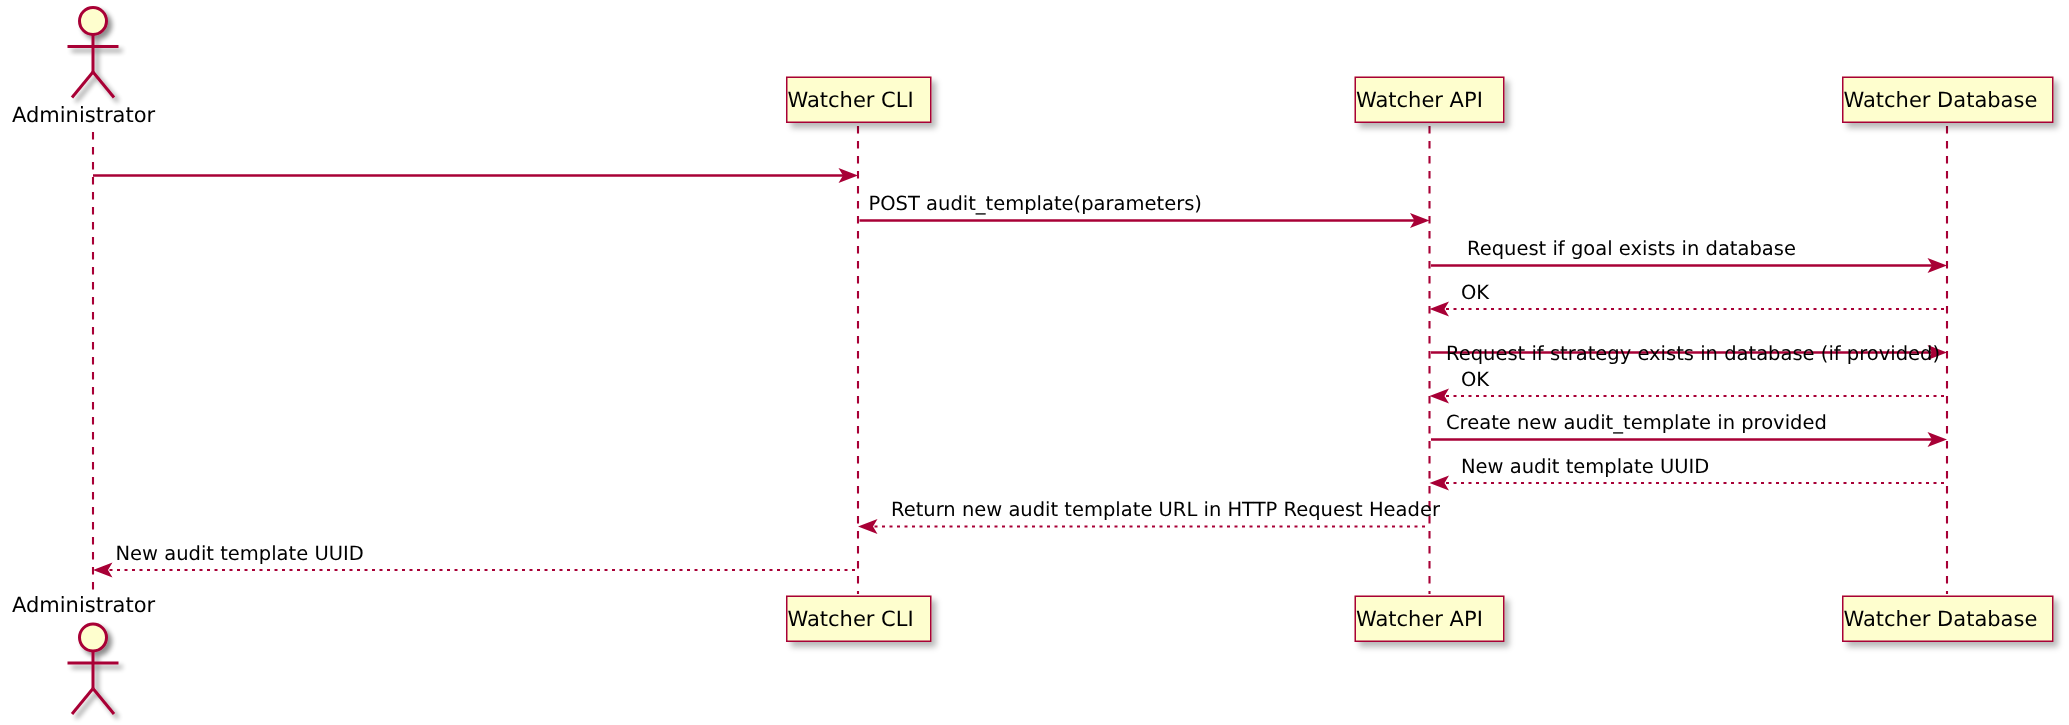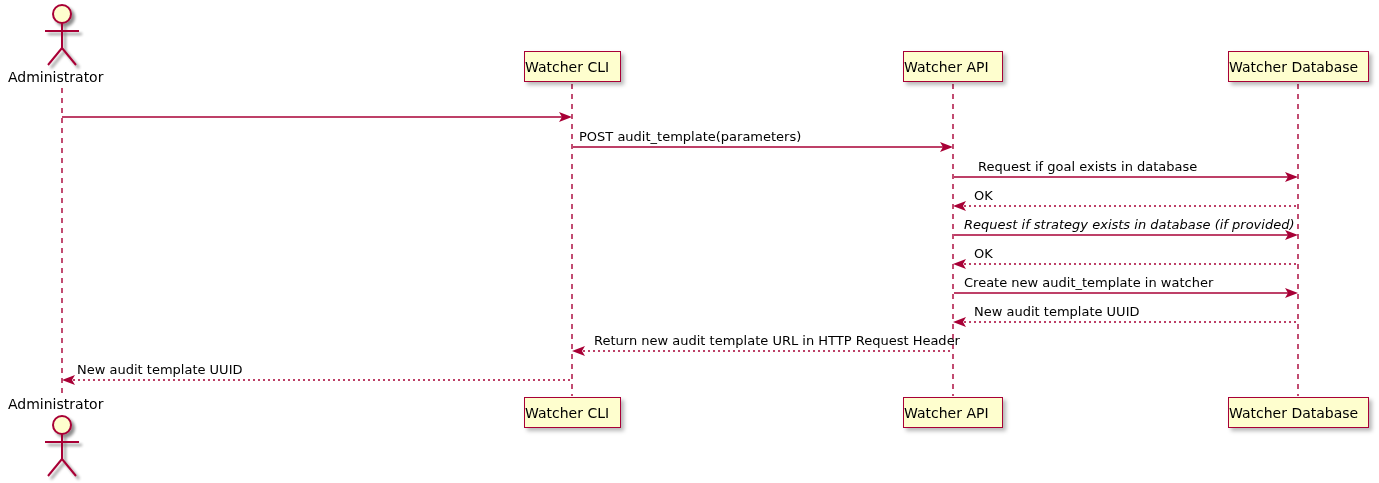--- a/index.html
+++ b/index.html
@@ -178,25 +178,25 @@
     <span>Watcher Database</span>
   </div>
 
 
   <div class="msg-label" style="left:579px; top:129px;">POST audit_template(parameters)</div>
 
   <div class="msg-label" style="left:964px; top:159px;margin-left:14px;">Request if goal exists in database</div>
 
   <div class="msg-label" style="left:974px; top:188px;">OK</div>
 
-  <div class="msg-label" style="left:964px; top:217px;font-style:italic;">Request if strategy exists in database (if provided)</div>
+  <div class="msg-label" style="left:964px; top:229px;">Request if strategy exists in database (if provided)</div>
 
   <div class="msg-label" style="left:974px; top:246px;">OK</div>
 
-  <div class="msg-label" style="left:964px; top:275px;">Create new audit_template in watcher</div>
+  <div class="msg-label" style="left:964px; top:275px;">Create new audit_template in provided</div>
 
   <div class="msg-label" style="left:974px; top:304px;">New audit template UUID</div>
 
   <div class="msg-label" style="left:594px; top:333px;">Return new audit template URL in HTTP Request Header</div>
 
   <div class="msg-label" style="left:77px; top:362px;">New audit template UUID</div>
 
 </div>
 
 </body></html>

